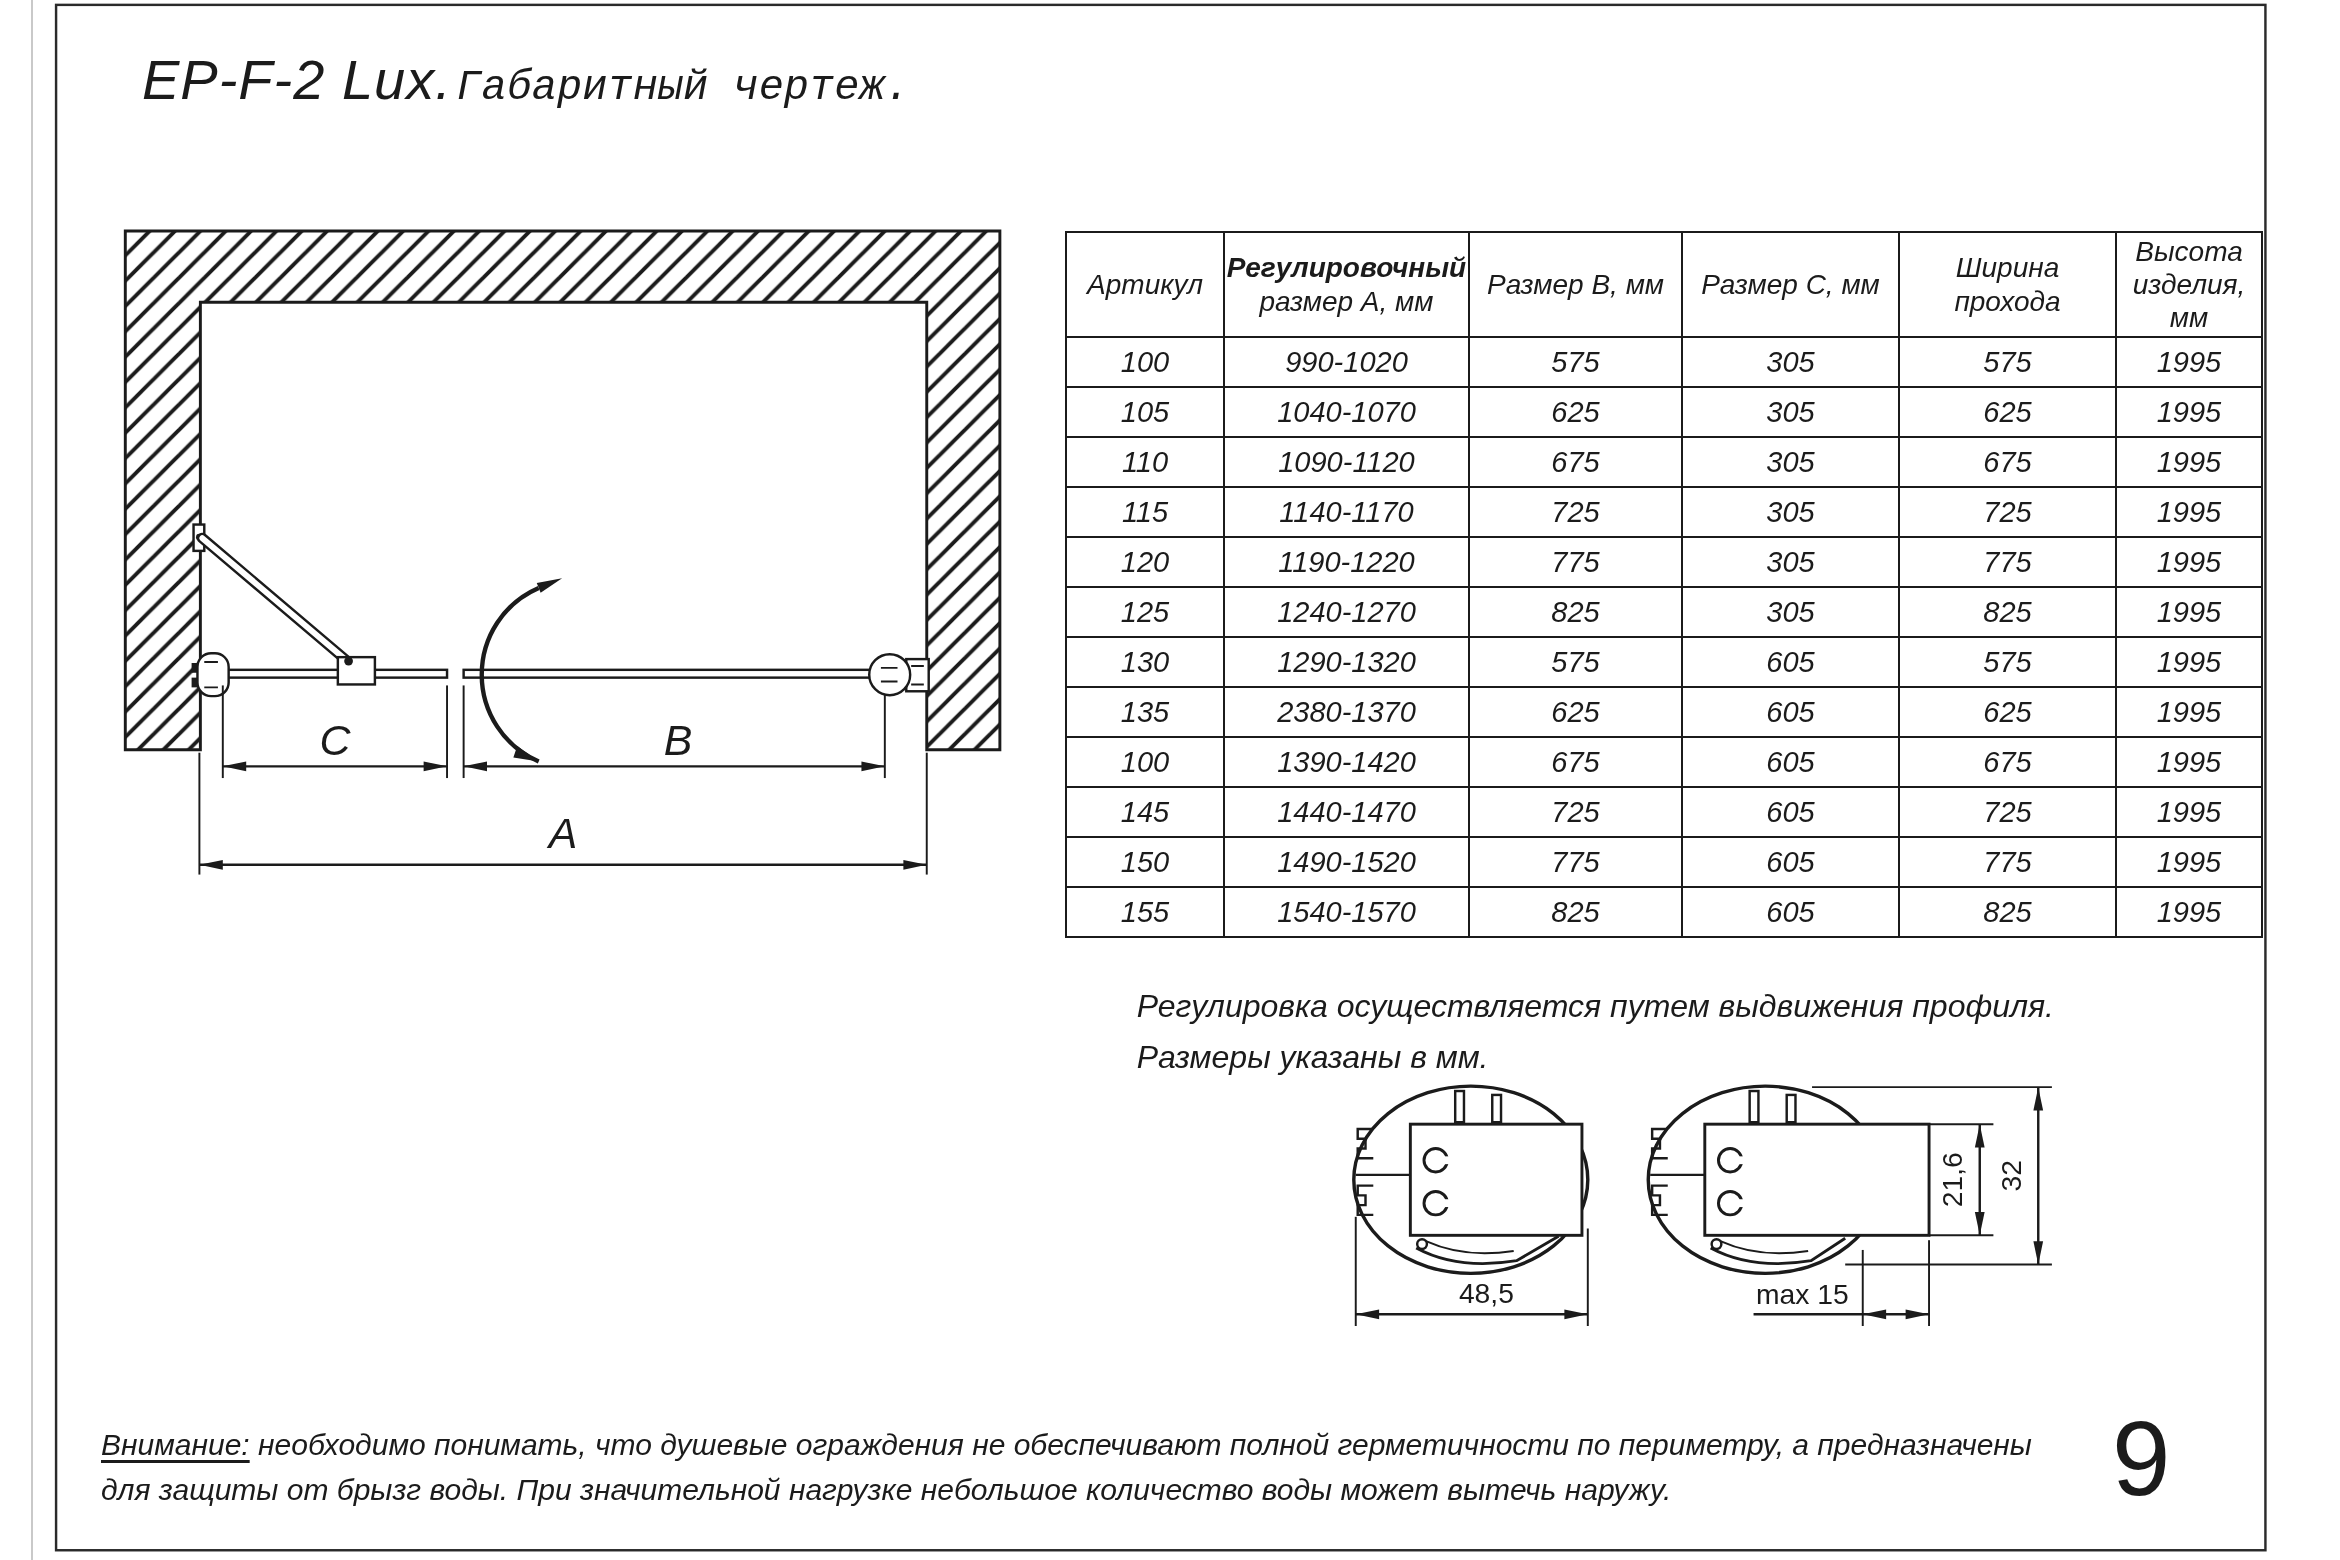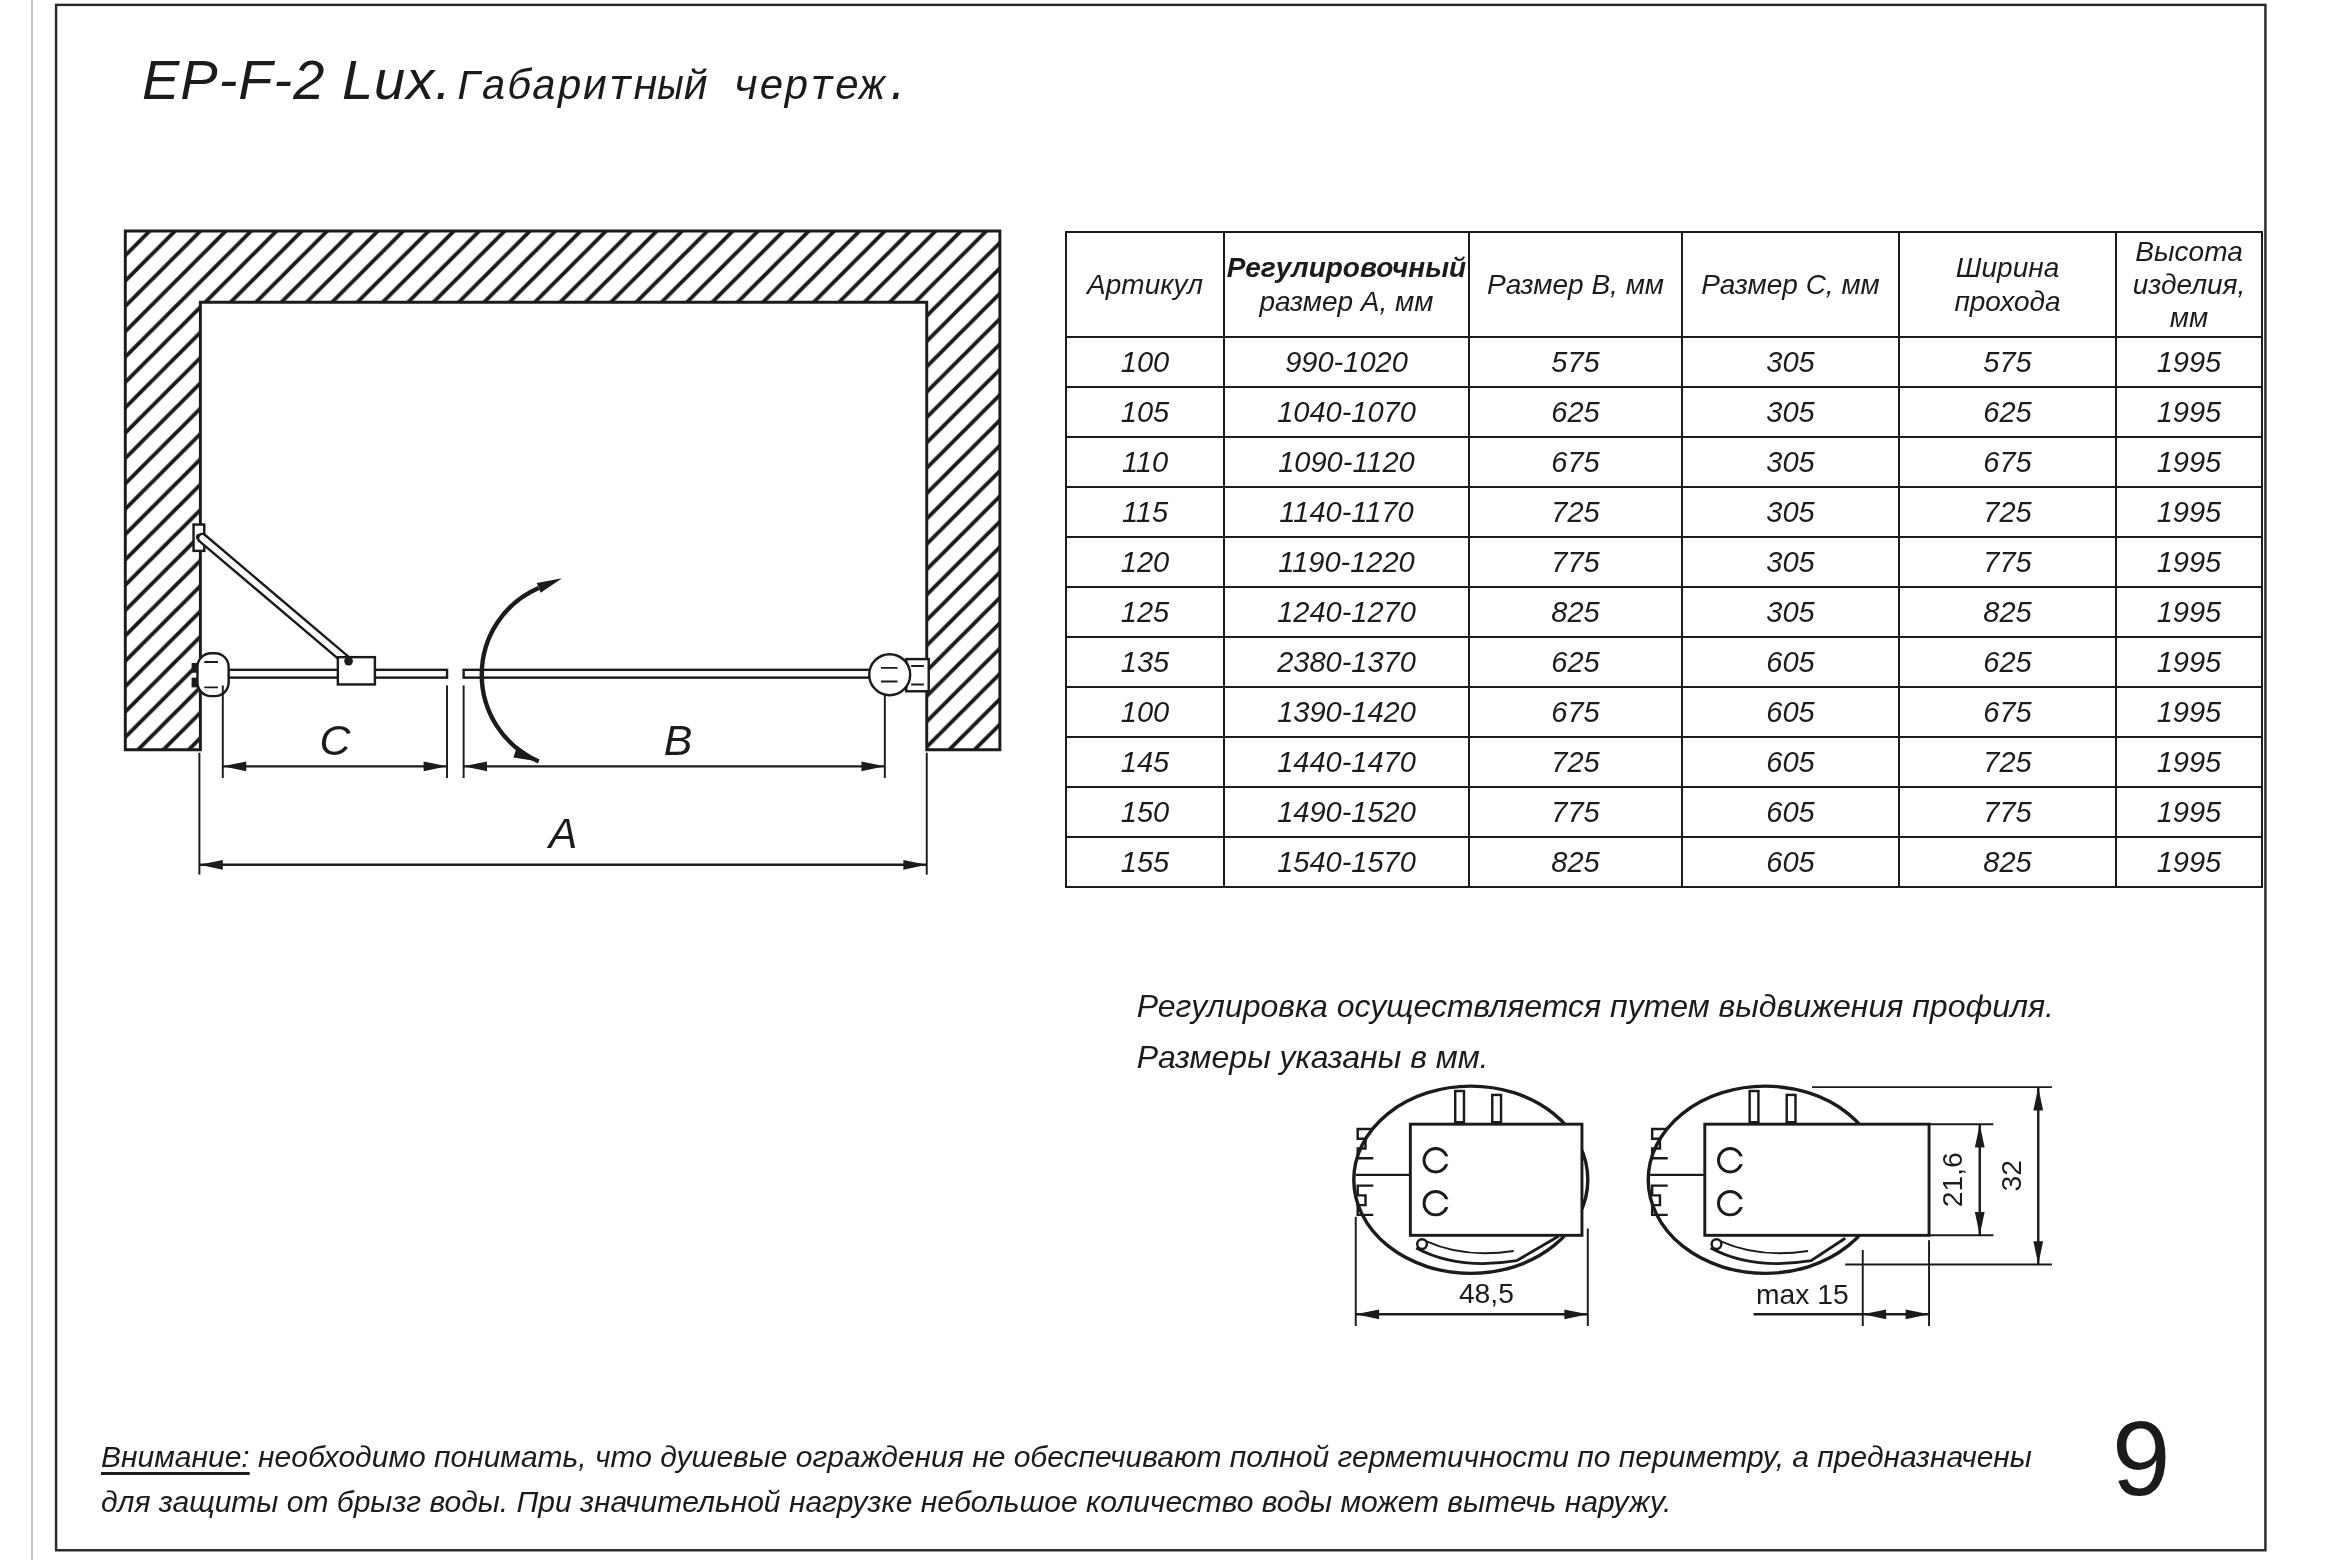--- a/index.html
+++ b/index.html
@@ -13,21 +13,21 @@
   .dim-table{position:absolute;left:1065px;top:231px;width:1196px;border-collapse:collapse;
              table-layout:fixed;border:2.9px solid #1b1b1b;}
   .dim-table th,.dim-table td{border:2px solid #1b1b1b;text-align:center;vertical-align:middle;
              font-style:italic;padding:0;overflow:hidden;}
   .dim-table th{height:103px;font-weight:normal;font-size:28px;line-height:1.18;}
   .dim-table td{height:48px;font-size:29px;}
   .dim-table .b{font-weight:bold;}
   .note{position:absolute;right:287px;top:981px;text-align:left;font-style:italic;
         font-size:32px;line-height:1.6;white-space:nowrap;}
   .warning{position:absolute;left:101px;top:1422px;font-style:italic;font-size:30px;
-        line-height:1.5;white-space:nowrap;margin-top:12px;}
+        line-height:1.5;white-space:nowrap;}
   .ul{text-decoration:underline;text-underline-offset:4.9px;}
   .pagenum{position:absolute;left:2112px;top:1406px;font-size:105px;line-height:1;}
   svg text{font-family:"Liberation Sans",sans-serif;fill:#1b1b1b;}
   .svg-dim-letter{font-size:44px;font-style:italic;}
   .svg-dim-num{font-size:29px;}
 </style>
 </head>
 <body>
 
 <div class="page">
@@ -270,20 +270,28 @@
         </tr>
         <tr>
           <td>125</td>
           <td>1240-1270</td>
           <td>825</td>
           <td>305</td>
           <td>825</td>
           <td>1995</td>
         </tr>
         <tr>
+          <td>130</td>
+          <td>1290-1320</td>
+          <td>575</td>
+          <td>605</td>
+          <td>575</td>
+          <td>1995</td>
+        </tr>
+        <tr>
           <td>135</td>
           <td>2380-1370</td>
           <td>625</td>
           <td>605</td>
           <td>625</td>
           <td>1995</td>
         </tr>
         <tr>
           <td>100</td>
           <td>1390-1420</td>

